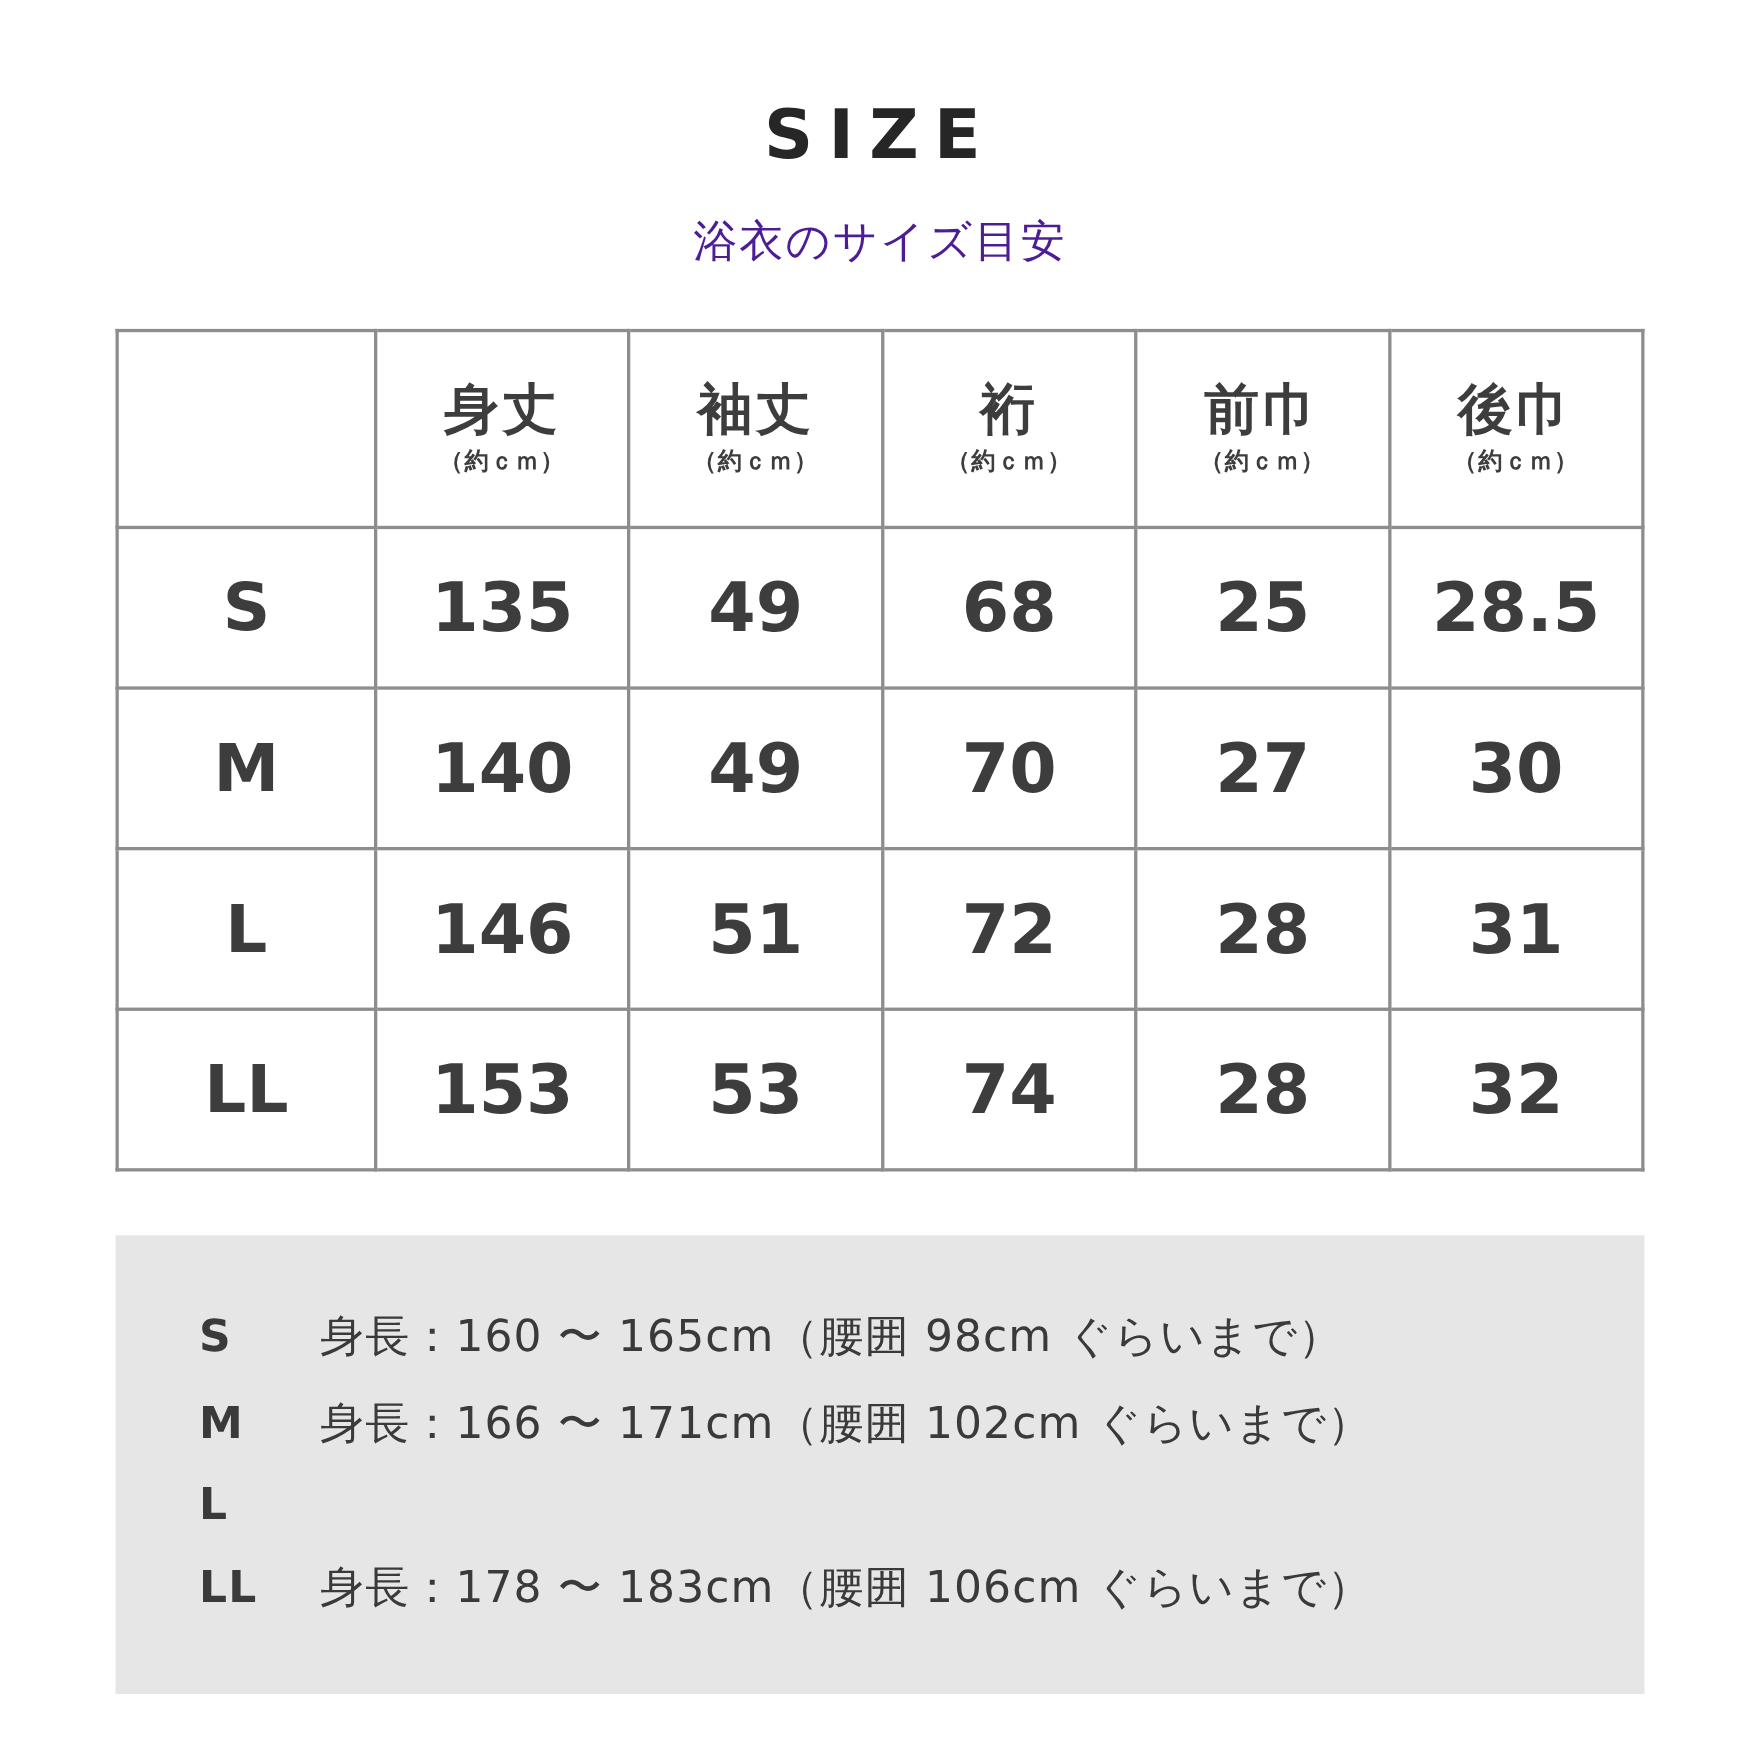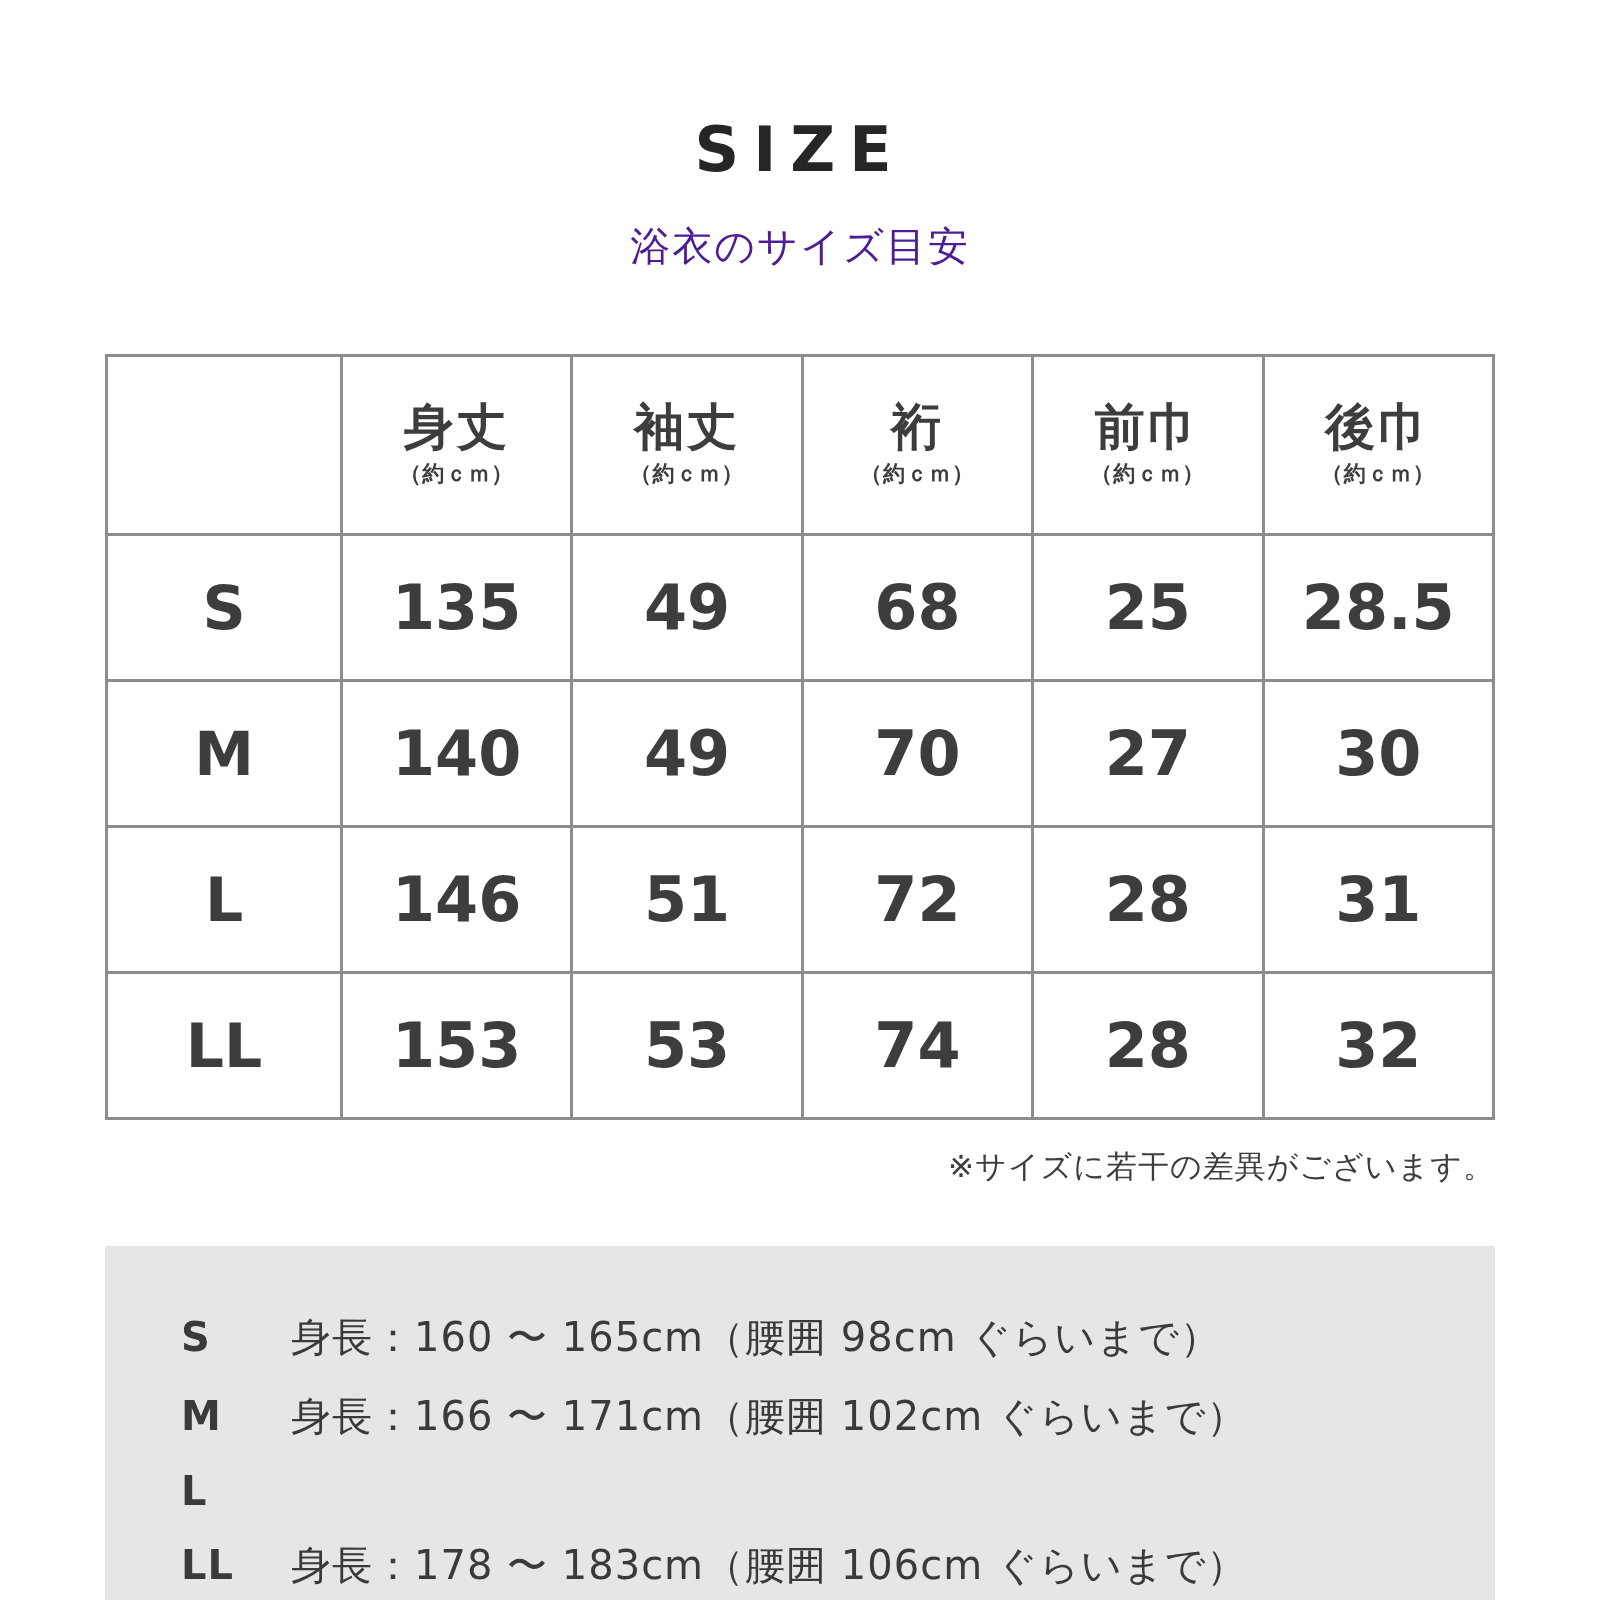--- a/index.html
+++ b/index.html
@@ -21,36 +21,36 @@
     box-sizing: border-box;
   }
 
   
   .title {
     text-align: center;
     font-size: 62px;
     font-weight: bold;
     letter-spacing: 14px;
     color: #262626;
-    padding-top: 119px;
+    padding-top: 92px;
     line-height: 1;
     font-family: "DejaVu Sans", sans-serif;
   }
   .subtitle {
     text-align: center;
     font-size: 40px;
     color: #4c1d95;
     margin-top: 38px;
     letter-spacing: 2px;
     font-family: "DejaVu Sans", sans-serif;
   }
 
   
   .table-wrap {
-    margin: 80px auto 0 auto;
+    margin: 52px auto 0 auto;
     width: 1390px;
   }
   table.size-table {
     border-collapse: collapse;
     width: 100%;
     table-layout: fixed;
   }
   table.size-table td,
   table.size-table th {
     border: 3px solid #8d8d8d;
@@ -197,21 +197,20 @@
         <td>153</td>
         <td>53</td>
         <td>74</td>
         <td>28</td>
         <td>32</td>
       </tr>
     </tbody>
       </table>
   </div>
 
-  <div class="note">※サイズに若干の差異がございます。</div>
 
   <div class="panel">
     <div class="panel-row">
       <div class="lbl">S</div>
       <div class="desc">身長：160 〜 165cm（腰囲 98cm ぐらいまで）</div>
     </div>
     <div class="panel-row">
       <div class="lbl">M</div>
       <div class="desc">身長：166 〜 171cm（腰囲 102cm ぐらいまで）</div>
     </div>

